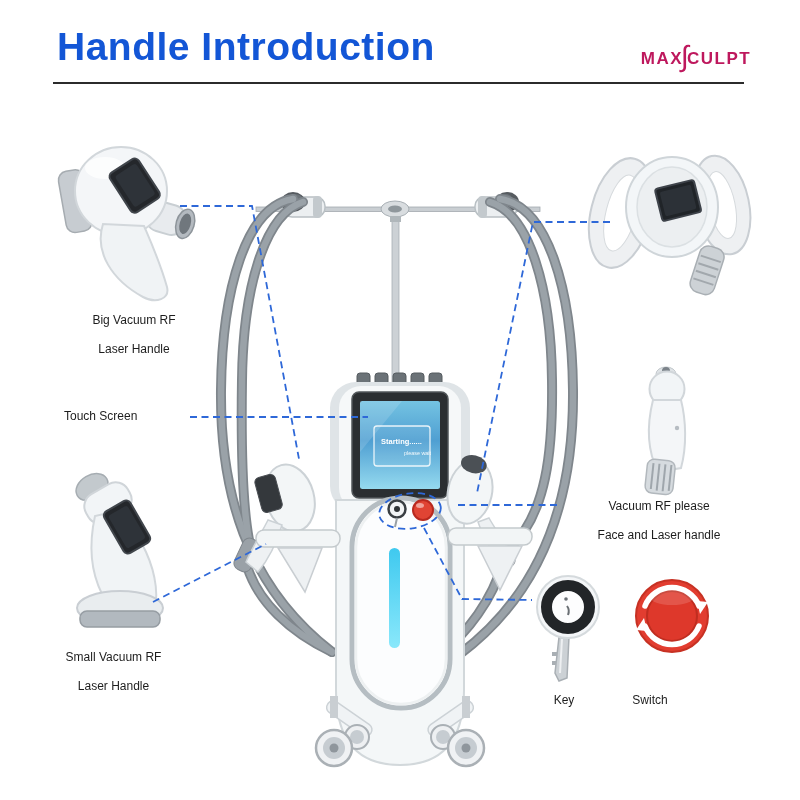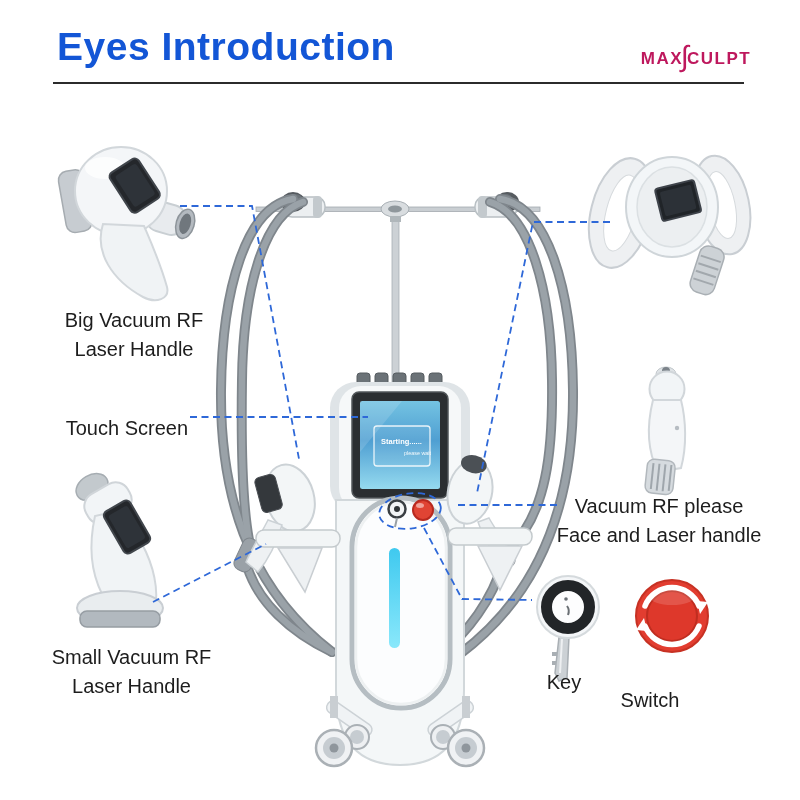--- a/index.html
+++ b/index.html
@@ -4,21 +4,21 @@
 <style>
   html,body{margin:0;padding:0;background:#fff;}
   .stage{position:relative;width:800px;height:800px;background:#ffffff;overflow:hidden;
          font-family:"Liberation Sans",sans-serif;}
   .abs{position:absolute;}
   .title{left:57px;top:25px;font-size:39px;font-weight:bold;color:#1356d6;letter-spacing:.5px;white-space:nowrap;}
   .rule{left:53px;top:82px;width:691px;height:2px;background:#2b2b2b;}
   .brand{left:641px;top:42px;width:110px;display:flex;align-items:center;justify-content:center;
          color:#be185d;font-weight:bold;font-size:17px;letter-spacing:1.5px;white-space:nowrap;}
   .brand .sep{font-size:29px;font-weight:400;letter-spacing:0;margin:0 -2px;position:relative;top:-2px;}
-  .lbl{font-size:20px;line-height:29px;color:#1d1d1d;text-align:center;white-space:nowrap;}
+  .lbl{font-size:12px;line-height:29px;color:#1d1d1d;text-align:center;white-space:nowrap;}
   svg text{font-family:"Liberation Sans",sans-serif;}
 </style>
 </head>
 <body>
 
 <div class="stage">
 
   <svg class="abs" style="left:0;top:0" width="800" height="800" viewBox="0 0 800 800">
     <defs>
       <linearGradient id="scr" x1="0" y1="0" x2="0" y2="1">
@@ -254,43 +254,43 @@
       <polyline points="180,206 252,206 299,459"></polyline>
       <polyline points="610,222 533,222 477,493"></polyline>
       <line x1="190" y1="417" x2="368" y2="417"></line>
       <line x1="458" y1="505" x2="560" y2="505"></line>
       <polyline points="424,528 462,599 532,600"></polyline>
       <polyline points="153,602 266,544"></polyline>
       <ellipse cx="410" cy="511" rx="31" ry="17.5" transform="rotate(-8 410 511)"></ellipse>
     </g>
   </svg>
 
-  <div class="abs title">Eyes Introduction</div>
+  <div class="abs title">Handle Introduction</div>
   <div class="abs rule"></div>
   <div class="abs brand">
     <span>MAX</span>
     <span class="sep">∫</span>
     <span>CULPT</span>
   </div>
 
   <div class="abs lbl" style="left:34px;top:306px;width:200px">
     <div>Big Vacuum RF</div>
     <div>Laser Handle</div>
   </div>
 
 
-  <div class="abs lbl" style="left:64px;top:414px;width:124px;text-align:right">Touch Screen</div>
+  <div class="abs lbl" style="left:64px;top:402px;width:124px;text-align:left">Touch Screen</div>
 
   <div class="abs lbl" style="left:548px;top:492px;width:222px">
     <div>Vacuum RF please</div>
     <div>Face and Laser handle</div>
   </div>
 
-  <div class="abs lbl" style="left:34px;top:643px;width:195px">
+  <div class="abs lbl" style="left:16px;top:643px;width:195px">
     <div>Small Vacuum RF</div>
     <div>Laser Handle</div>
   </div>
 
-  <div class="abs lbl" style="left:534px;top:668px;width:60px">Key</div>
+  <div class="abs lbl" style="left:534px;top:686px;width:60px">Key</div>
 
   <div class="abs lbl" style="left:614px;top:686px;width:72px">Switch</div>
 
 </div>
 
 </body></html>

